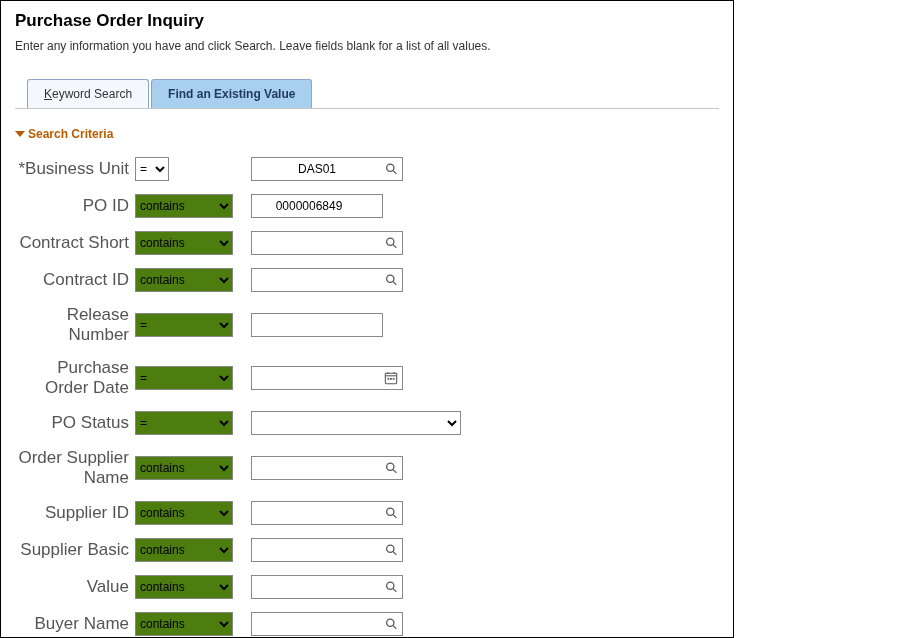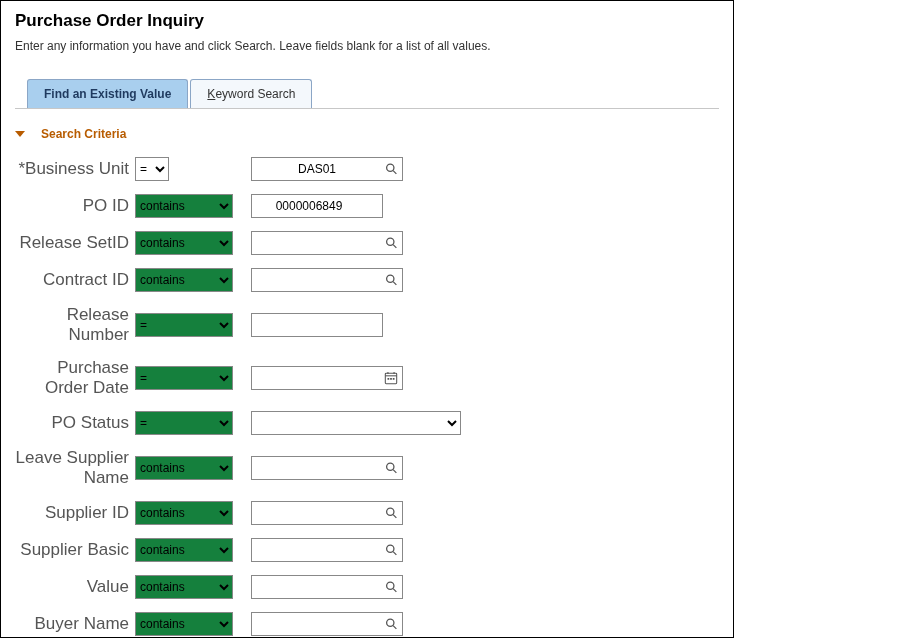--- a/index.html
+++ b/index.html
@@ -54,21 +54,21 @@
     border-top: 1px solid #c7c7c7;
     margin-bottom: 18px;
   }
   .section-head {
     color: #b85c00;
     font-weight: bold;
     font-size: 12px;
     margin-bottom: 16px;
     display: flex;
     align-items: center;
-    gap: 16px;
+    gap: 3px;
     cursor: pointer;
   }
   .section-head .caret {
     display: inline-block;
     width: 0; height: 0;
     border-left: 5px solid transparent;
     border-right: 5px solid transparent;
     border-top: 6px solid #b85c00;
   }
   .form-row {
@@ -81,21 +81,21 @@
     text-align: right;
     padding-right: 6px;
     color: #555;
     font-size: 17px;
   }
   .op-sel {
     width: 98px;
     height: 24px;
     font-size: 12px;
     border: 1px solid #888;
-    background: #15803d;
+    background: #4d7c0f;
     margin-right: 18px;
   }
   .eq-sel {
     width: 34px;
     height: 24px;
     font-size: 12px;
     border: 1px solid #888;
     background: #fff;
     margin-right: 82px;
   }
@@ -173,22 +173,22 @@
 </style>
 </head>
 <body>
 
 <div class="frame">
 
   <h1>Purchase Order Inquiry</h1>
   <div class="instr">Enter any information you have and click Search. Leave fields blank for a list of all values.</div>
 
   <div class="tabs">
+    <div class="tab"><span class="uline">K</span><span>eyword Search</span></div>
     <div class="tab active">Find an Existing Value</div>
-    <div class="tab"><span class="uline">K</span><span>eyword Search</span></div>
   </div>
   <div class="tabline"></div>
 
   <div class="section-head">
     <span class="caret"></span>
     <span>Search Criteria</span>
   </div>
 
   <div class="form-row">
     <div class="lbl">*Business Unit</div>
@@ -206,21 +206,21 @@
 
   <div class="form-row">
     <div class="lbl">PO ID</div>
     <select class="op-sel"><option>contains</option></select>
     <span class="val-wrap">
       <input class="val-input narrow" value="0000006849" style="">
     </span>
   </div>
 
   <div class="form-row">
-    <div class="lbl">Release SetID</div>
+    <div class="lbl">Contract Short</div>
     <select class="op-sel"><option>contains</option></select>
     <span class="val-wrap">
       <input class="val-input" value="" style="">
       <span class="lookup-icon">
         <svg width="13" height="13" viewBox="0 0 16 16">
             <circle cx="6.5" cy="6.5" r="4.5" fill="none" stroke="#555" stroke-width="1.6"></circle>
             <line x1="10" y1="10" x2="14" y2="14" stroke="#555" stroke-width="1.6"></line>
           </svg>
       </span>
     </span>
@@ -267,21 +267,21 @@
     </span>
   </div>
 
   <div class="form-row">
     <div class="lbl">PO Status</div>
     <select class="op-sel"><option>=</option></select>
     <select class="val-select-wide"><option></option></select>
   </div>
 
   <div class="form-row">
-    <div class="lbl">Leave Supplier Name</div>
+    <div class="lbl">Order Supplier Name</div>
     <select class="op-sel"><option>contains</option></select>
     <span class="val-wrap">
       <input class="val-input" value="" style="">
       <span class="lookup-icon">
         <svg width="13" height="13" viewBox="0 0 16 16">
             <circle cx="6.5" cy="6.5" r="4.5" fill="none" stroke="#555" stroke-width="1.6"></circle>
             <line x1="10" y1="10" x2="14" y2="14" stroke="#555" stroke-width="1.6"></line>
           </svg>
       </span>
     </span>

